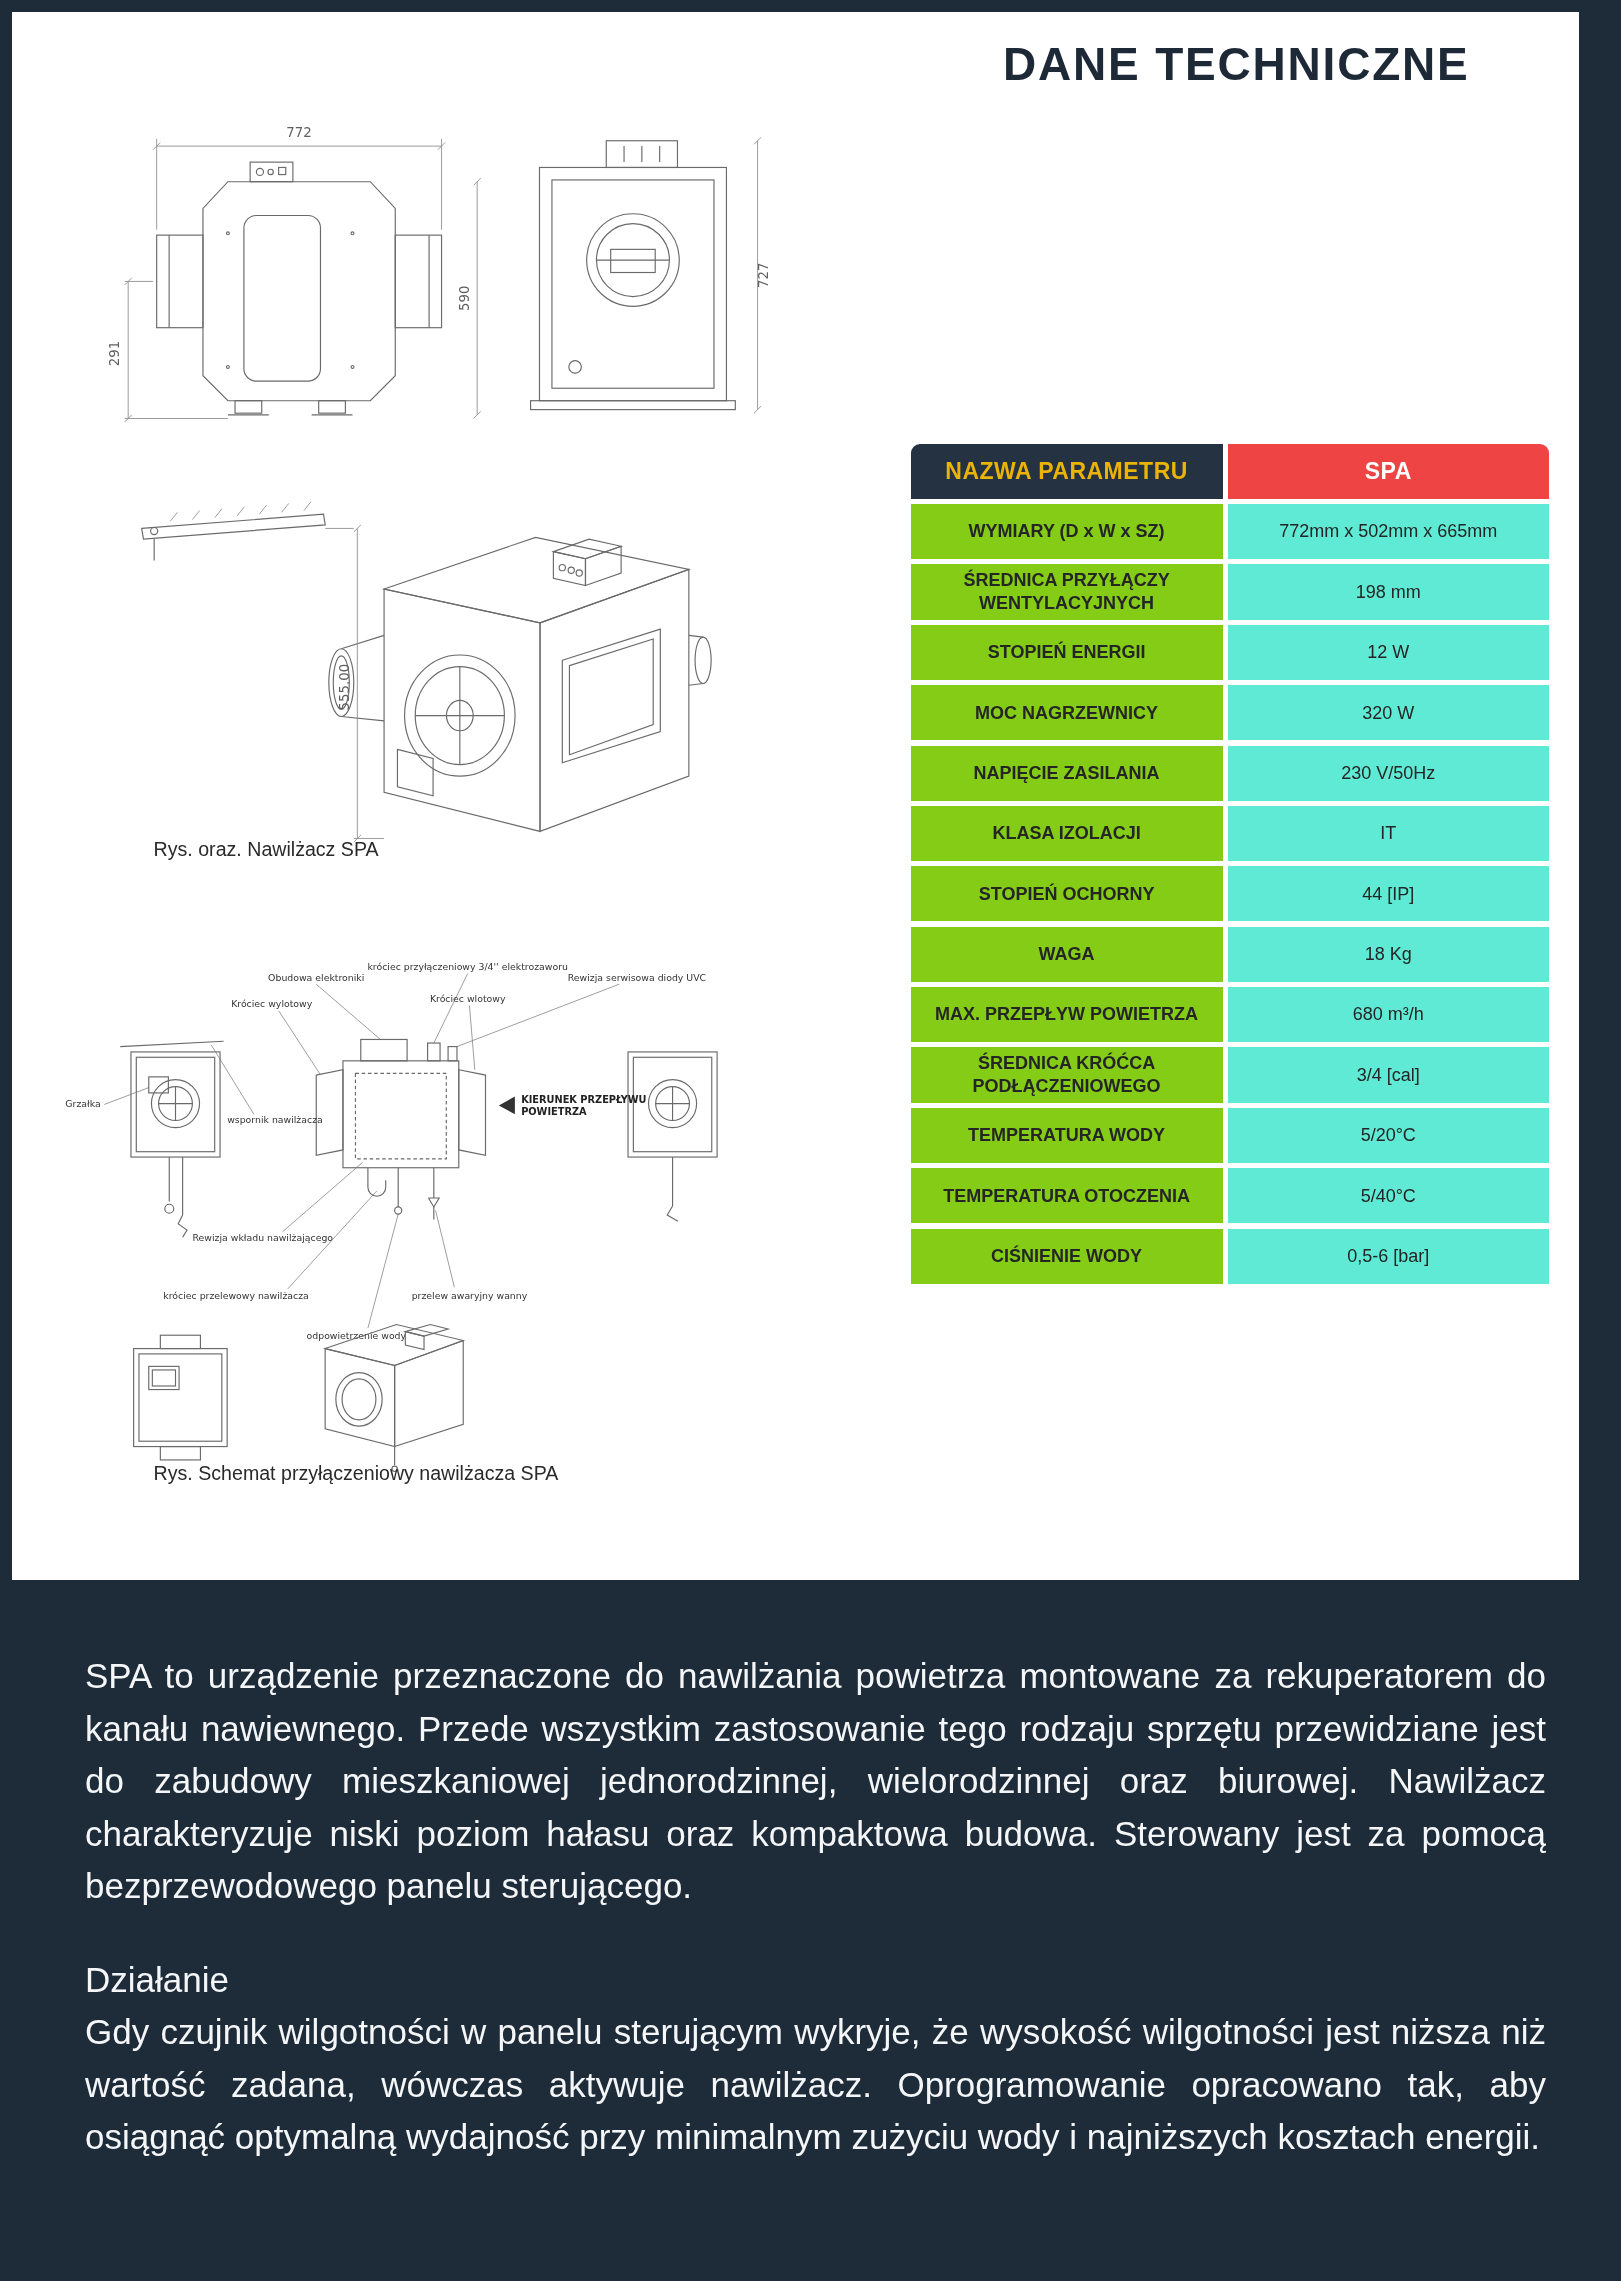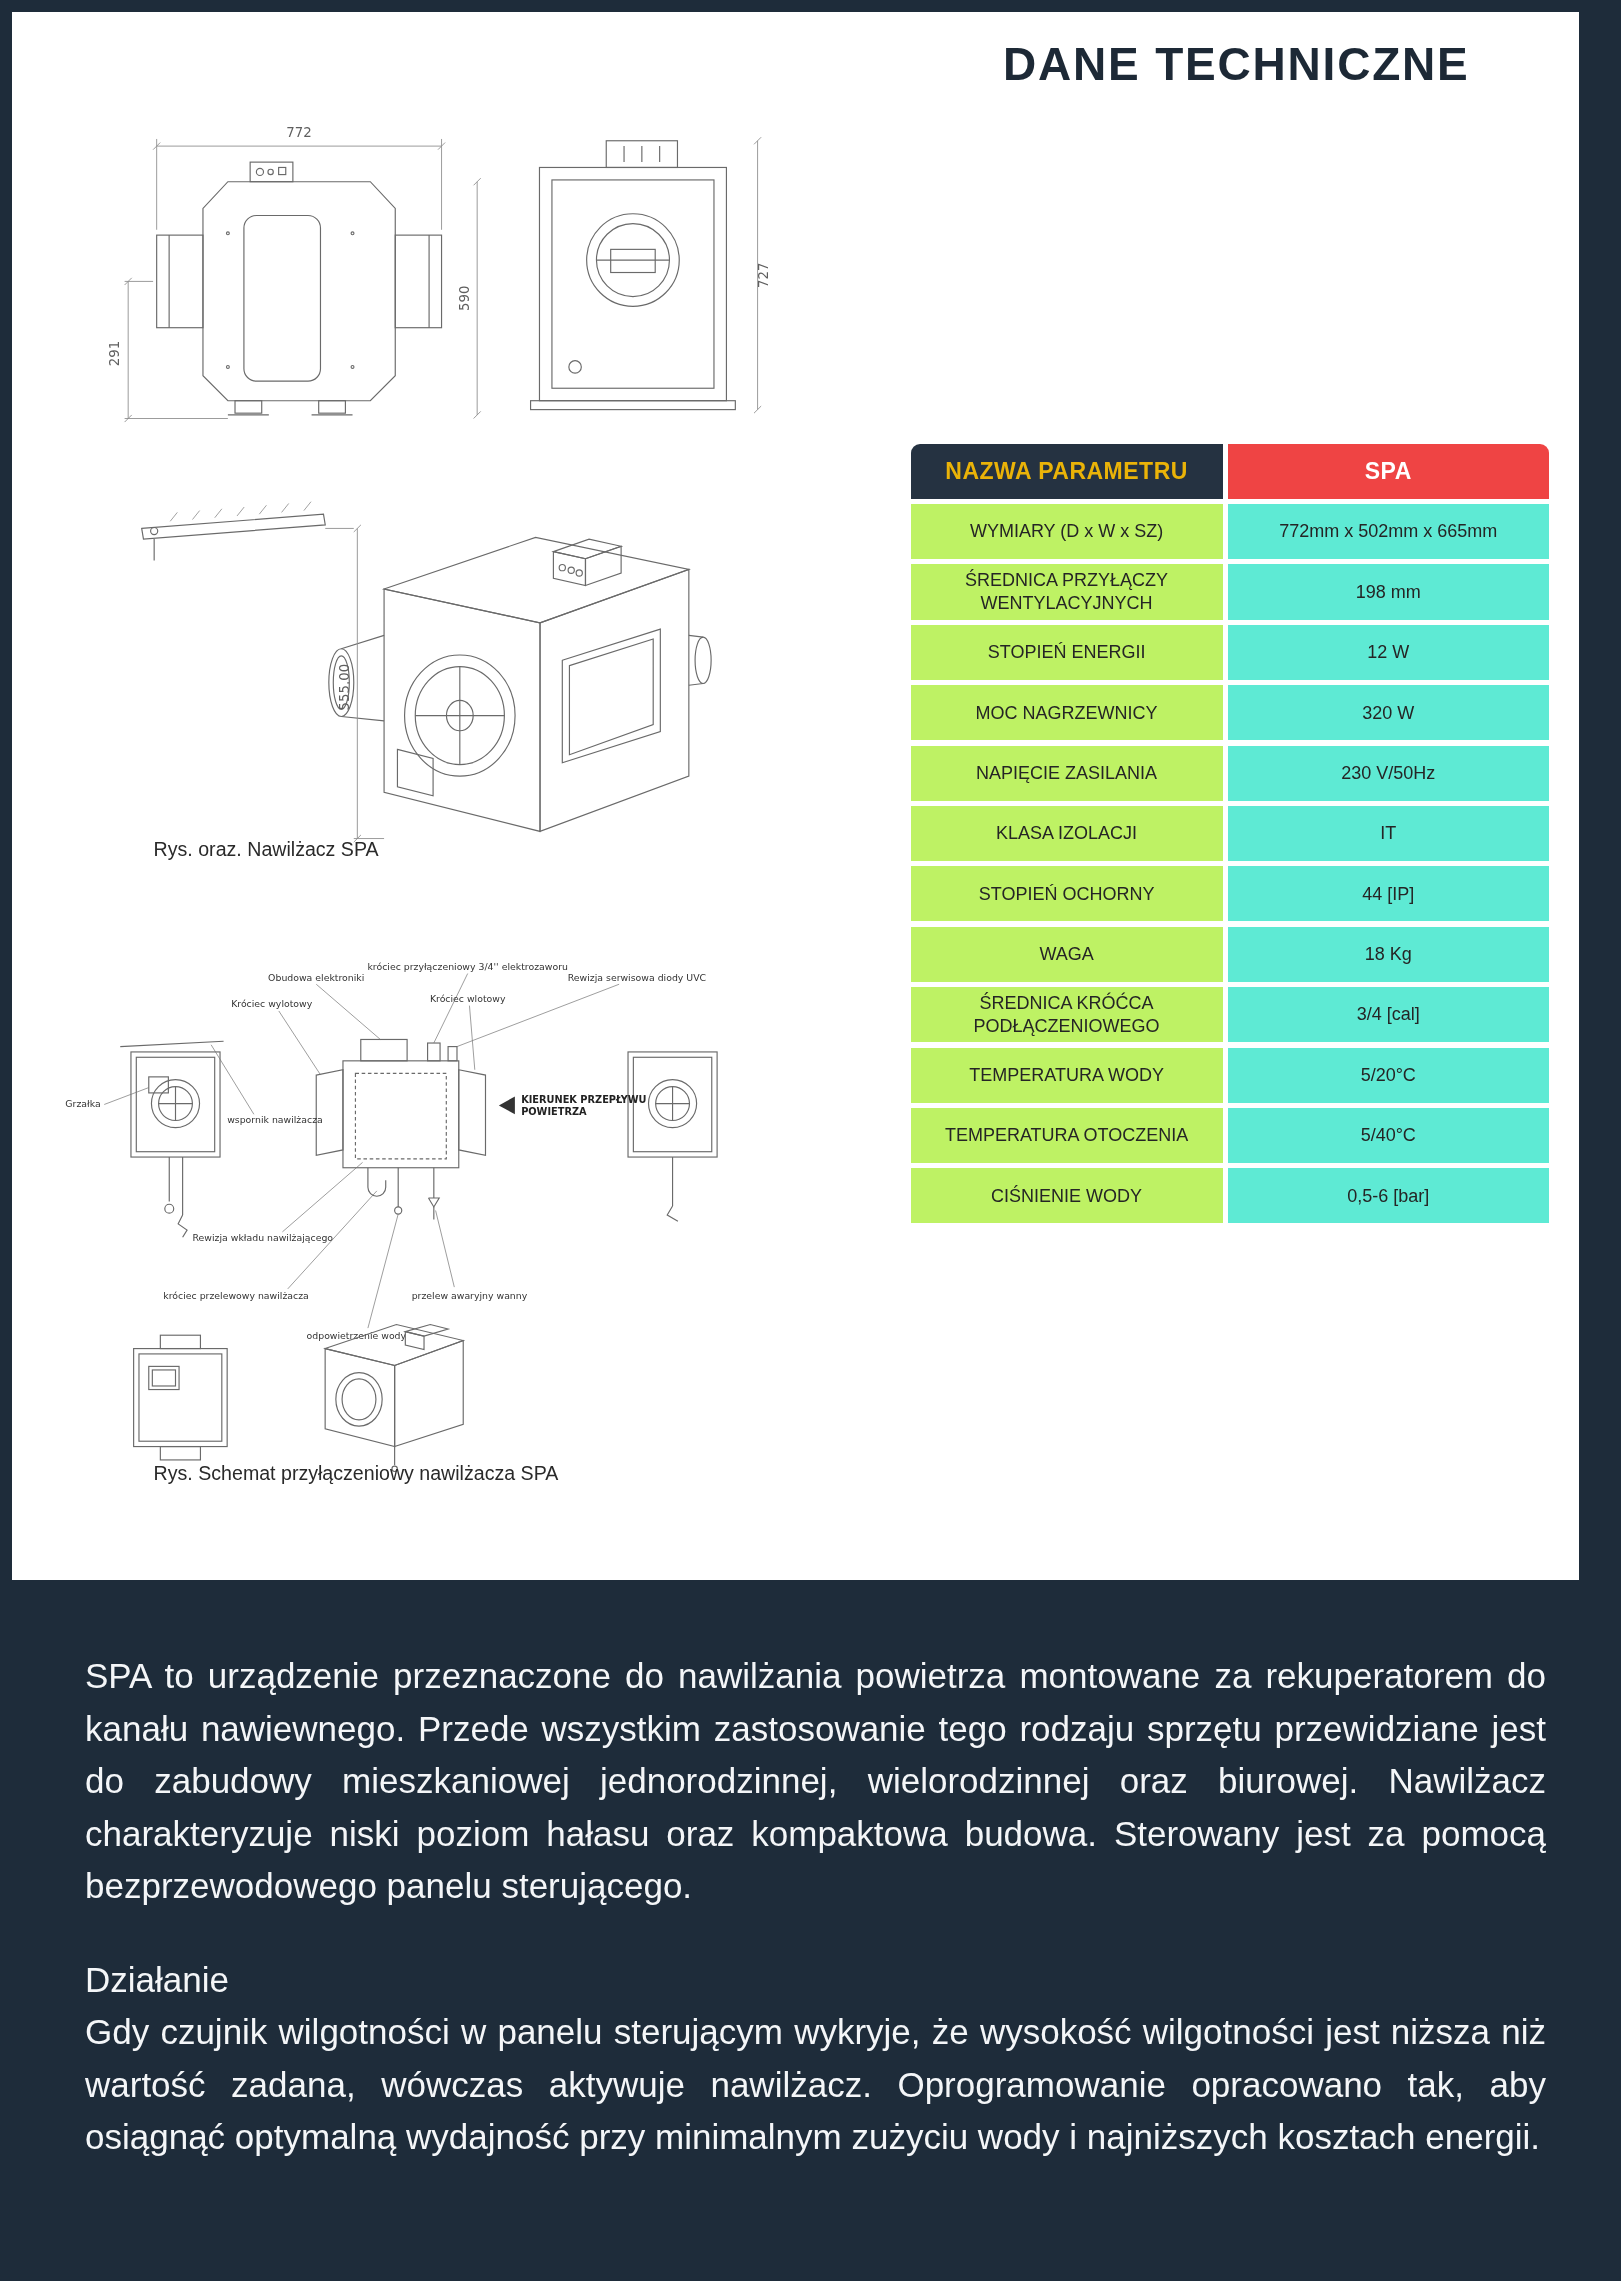--- a/index.html
+++ b/index.html
@@ -26,21 +26,21 @@
   .leader { stroke:#777; stroke-width:0.8; fill:none; }
   .caption {
     position:absolute; font-size:19.6px; color:#2a2a2a;
   }
   
   .spec-table { position:absolute; left:899px; top:432px; width:638px;
     display:flex; flex-direction:column; gap:5.3px; }
   .t-row { display:flex; gap:5.3px; }
   .t-cell { display:flex; align-items:center; justify-content:center;
     text-align:center; box-sizing:border-box; min-height:55px; line-height:1.25; }
-  .t-param { width:312px; background:#bef264; color:#252525; font-size:18px; padding:5.3px 14.3px; }
+  .t-param { width:312px; background:#84cc16; color:#252525; font-size:18px; padding:5.3px 14.3px;font-weight:bold; }
   .t-value { flex:1; background:#5eead4; color:#252525; font-size:18px; padding:5.3px 10.7px; }
   .t-head .t-param { background:#253241; color:#eab308; font-weight:bold;
     font-size:23px; letter-spacing:0.5px; border-radius:9px 0 0 0; }
   .t-head .t-value { background:#ef4444; color:#ffffff; font-weight:bold;
     font-size:23px; letter-spacing:0.5px; border-radius:0 9px 0 0; }
   
   .description {
     position:absolute; left:85px; top:1650px; width:1461px;
     color:#f4f6f8; font-size:35px; line-height:1.5;
   }
@@ -325,20 +325,24 @@
       </div>
       <div class="t-row">
         <div class="t-cell t-param">STOPIEŃ OCHORNY</div>
         <div class="t-cell t-value">44 [IP]</div>
       </div>
       <div class="t-row">
         <div class="t-cell t-param">WAGA</div>
         <div class="t-cell t-value">18 Kg</div>
       </div>
       <div class="t-row">
+        <div class="t-cell t-param">MAX. PRZEPŁYW POWIETRZA</div>
+        <div class="t-cell t-value">680 m³/h</div>
+      </div>
+      <div class="t-row">
         <div class="t-cell t-param">ŚREDNICA KRÓĆCA PODŁĄCZENIOWEGO</div>
         <div class="t-cell t-value">3/4 [cal]</div>
       </div>
       <div class="t-row">
         <div class="t-cell t-param">TEMPERATURA WODY</div>
         <div class="t-cell t-value">5/20°C</div>
       </div>
       <div class="t-row">
         <div class="t-cell t-param">TEMPERATURA OTOCZENIA</div>
         <div class="t-cell t-value">5/40°C</div>

